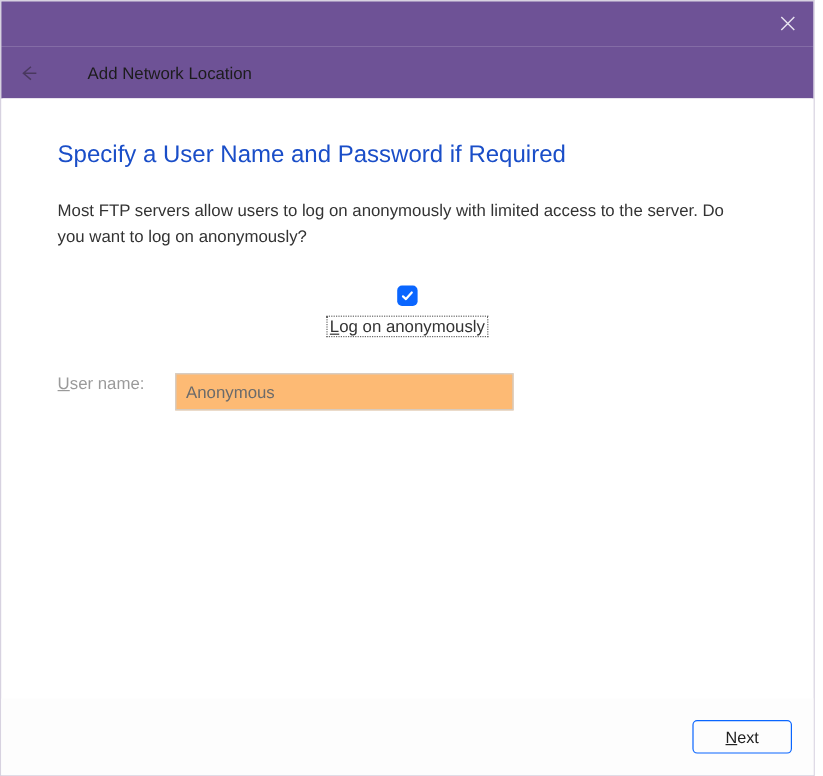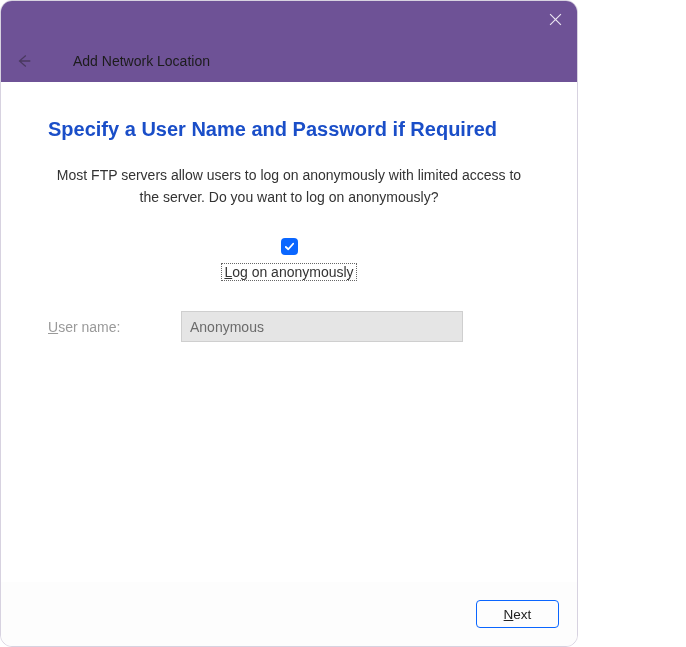--- a/index.html
+++ b/index.html
@@ -1,36 +1,36 @@
 <!DOCTYPE html>
 <html><head>
 <meta charset="utf-8">
 <style>
   * { box-sizing: border-box; }
   html, body { margin:0; padding:0; font-family: "Segoe UI", Arial, sans-serif; font-size:14px; color:#333; }
-  .frame { width:578px; height:647px; position:relative; background:#fff; border-radius:12px; overflow:hidden; border:1px solid #d7d2e0;}
+  .frame { width:679px; height:647px; position:relative; background:#fff; border-radius:0; overflow:hidden; border:1px solid #d7d2e0;}
   .titlebar { height:38px; background:#6e5296; display:flex; align-items:flex-start; justify-content:flex-end;}
   .titlebar .close { width:44px; height:30px; display:flex; align-items:center; justify-content:center; color:#e9e4f1; margin-top:3px; }
   .titlebar .close svg { stroke:#e9e4f1; }
   .subbar { height:43px; background:#6e5296; display:flex; align-items:center; padding-left:14px; color:#1c1c1c;}
   .subbar .back { width:20px; display:flex; align-items:center; opacity:.55; margin-right:38px;}
   .subbar .back svg { stroke:#2c2433; }
   .subbar .wizard-title { font-size:14px; color:#1c1c1c;}
   .body { background:#fff; position:absolute; top:81px; left:1px; right:1px; bottom:65px; padding:28px 46px 0 46px; }
-  .heading { font-size:20px; color:#1a4ec8; font-weight:700; margin:8px 0 24px 0;}
-  .desc { font-size:14px; color:#333; line-height:1.55; max-width:580px; margin-bottom:30px;text-align:center;}
+  .heading { font-size:20px; color:#1a4ec8; font-weight:400; margin:8px 0 24px 0;}
+  .desc { font-size:14px; color:#333; line-height:1.55; max-width:580px; margin-bottom:30px;}
   .chk-row { display:flex; align-items:center; gap:8px; margin-bottom:30px;flex-direction:column;}
   .chk { width:17px; height:17px; border-radius:4px; background:#0a66ff; display:flex; align-items:center; justify-content:center;}
   .chk svg { stroke:#fff; }
   .chk-label { border:1px dotted #666; padding:0 2px; font-size:14px; }
   .chk-label .ul { text-decoration: underline; }
-  .field-row { display:flex; align-items:center; gap:18px;}
+  .field-row { display:flex; align-items:flex-start; gap:18px;}
   .field-label { color:#9a9a9a; font-size:14px; width:80px;}
   .field-label .ul { text-decoration: underline; }
-  .input { width:282px; height:31px; border:1px solid #cfcfcf; background:#e5e5e5; color:#6b6b6b; padding:4px 8px; font-family:inherit; font-size:14px;margin-left:35px;}
+  .input { width:282px; height:31px; border:1px solid #cfcfcf; background:#fdba74; color:#6b6b6b; padding:4px 8px; font-family:inherit; font-size:14px;}
   .footer { position:absolute; bottom:0; left:0; right:0; height:64px; background:#fdfdfd; border-top:0px solid #eee; display:flex; align-items:center; justify-content:flex-end; padding-right:18px; gap:8px;}
   .btn { min-width:83px; height:28px; border:1px solid #c7c7c7; background:#fdfdfd; border-radius:4px; font-size:13.5px; color:#222; display:inline-flex; align-items:center; justify-content:center; padding:0 14px;}
   .btn-primary { border:1px solid #0a66ff; color:#222;}
   .btn .ul { text-decoration: underline; }
 </style>
 </head>
 <body>
 
 <div class="frame">
 

